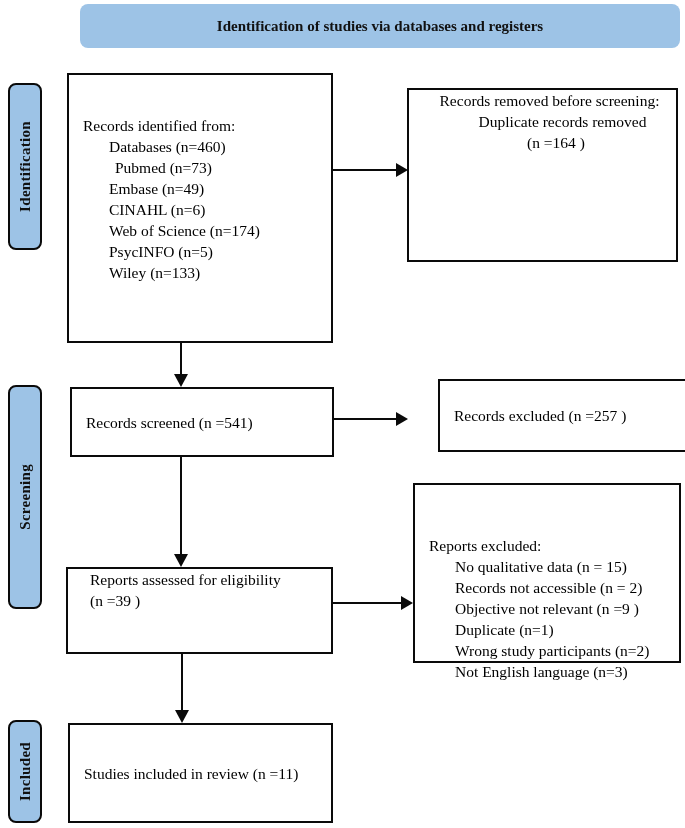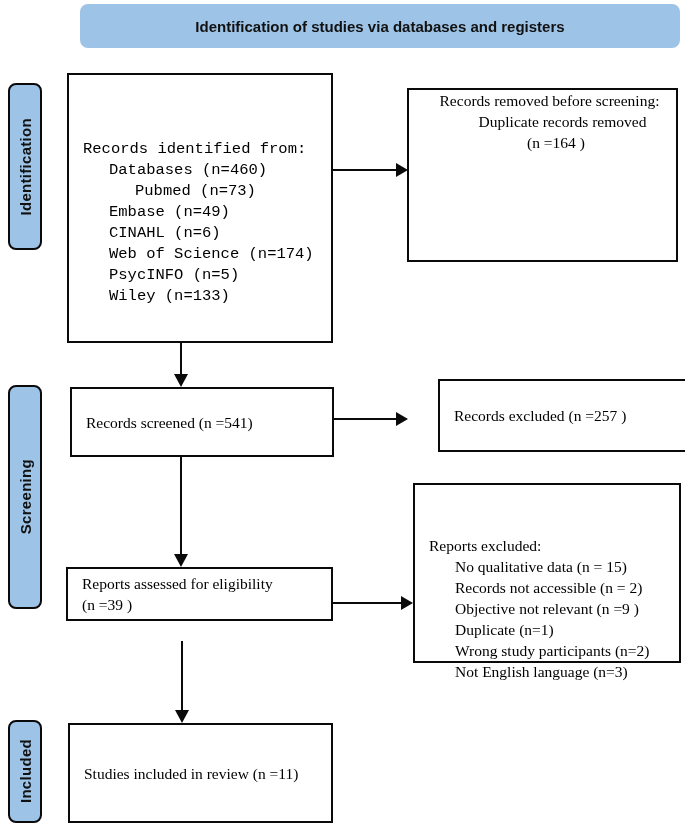--- a/index.html
+++ b/index.html
@@ -3,44 +3,44 @@
 <meta charset="utf-8">
 <style>
   html,body{margin:0;padding:0;background:#ffffff;}
   .canvas{
     position:relative;width:685px;height:828px;background:#ffffff;
     font-family:"Liberation Serif", serif;color:#000;overflow:hidden;
   }
   .pill{
     position:absolute;background:#9DC3E6;border-radius:8px;
     display:flex;align-items:center;justify-content:center;
-    font-family:Liberation Sans, sans-serif;font-weight:bold;font-size:15px;color:#111;
+    font-family:Liberation Serif, serif;font-weight:bold;font-size:15px;color:#111;
   }
   .header-pill{left:80px;top:4px;width:600px;height:44px;}
   .side-pill{left:8px;width:34px;border:2px solid #0a0a0a;box-sizing:border-box;}
   .side-pill span{
     writing-mode:vertical-rl;transform:rotate(180deg);
     white-space:nowrap;font-size:15px;letter-spacing:.3px;
   }
   .side-identification{top:83px;height:167px;}
   .side-screening{top:385px;height:224px;}
   .side-included{top:720px;height:103px;}
   .box{
     position:absolute;background:#fff;border:2px solid #0a0a0a;box-sizing:border-box;
     font-size:15.5px;line-height:21px;
   }
   .box .line{padding-left:14px;white-space:nowrap;}
   .box .indent{padding-left:40px;}
   .box .indent2{padding-left:27px;}
-  .box .indent-extra{padding-left:46px;margin-left:20px;}
-  .box-identified{left:67px;top:73px;width:266px;height:270px;padding-top:64px;font-family:Liberation Mono, monospace;}
+  .box .indent-extra{padding-left:46px;}
+  .box-identified{left:67px;top:73px;width:266px;height:270px;padding-top:40px;}
   .box-removed{left:407px;top:88px;width:271px;height:174px;text-align:center;}
   .box-screened{left:70px;top:387px;width:264px;height:70px;display:flex;align-items:center;}
   .box-excluded{left:407px;top:379px;width:315px;height:73px;display:flex;align-items:center;margin-left:31px;}
-  .box-assessed{left:66px;top:567px;width:267px;height:54px;display:flex;flex-direction:column;justify-content:center;}
+  .box-assessed{left:66px;top:567px;width:267px;height:87px;display:flex;flex-direction:column;justify-content:flex-start;padding-left:8px;}
   .box-reports-excluded{left:413px;top:483px;width:268px;height:180px;padding-top:50px;}
   .box-included-review{left:68px;top:723px;width:265px;height:100px;display:flex;align-items:center;}
   .arrows{position:absolute;left:0;top:0;}
   .arrows line{stroke:#0a0a0a;stroke-width:2px;}
   .arrows polygon{fill:#0a0a0a;}
 </style>
 </head>
 <body>
 
 <div class="canvas">

